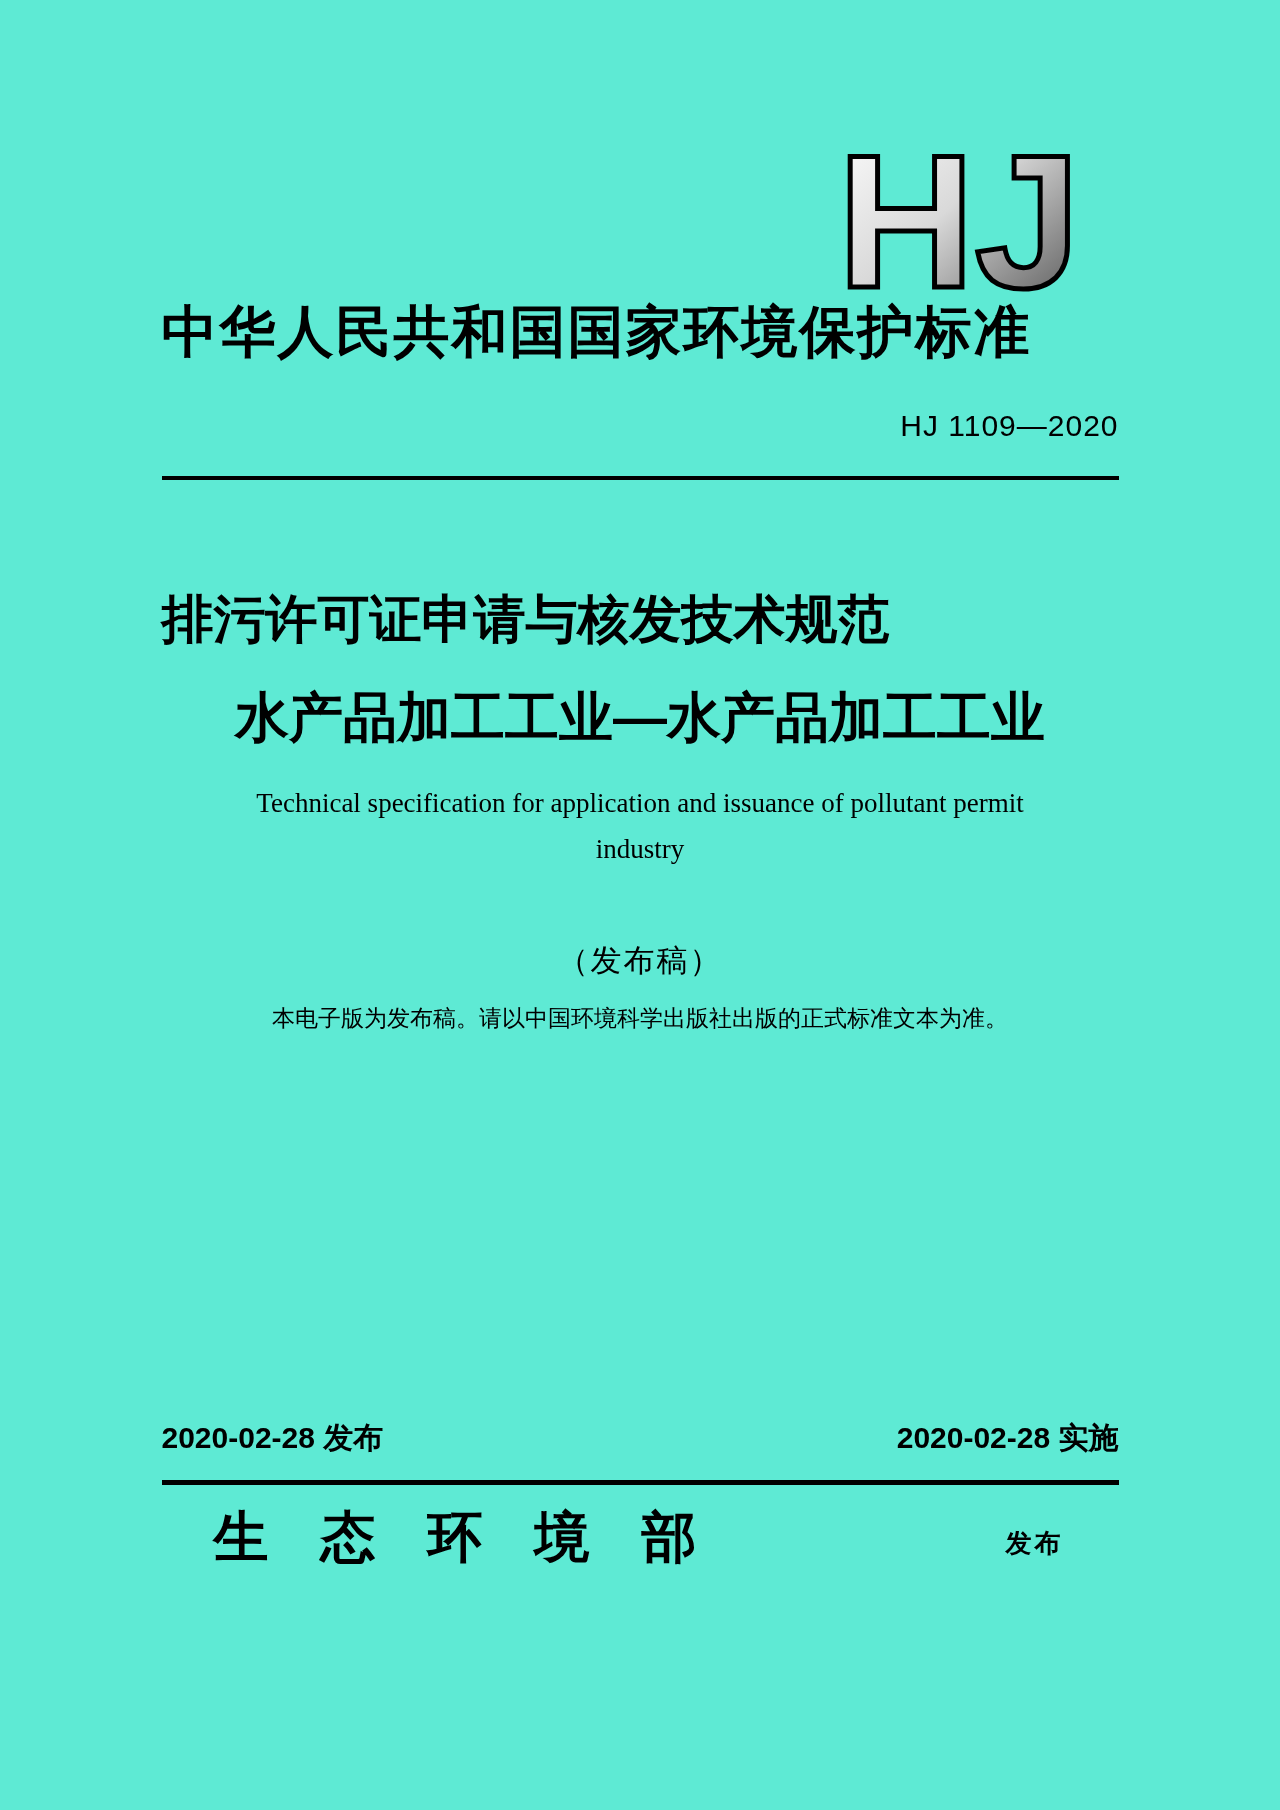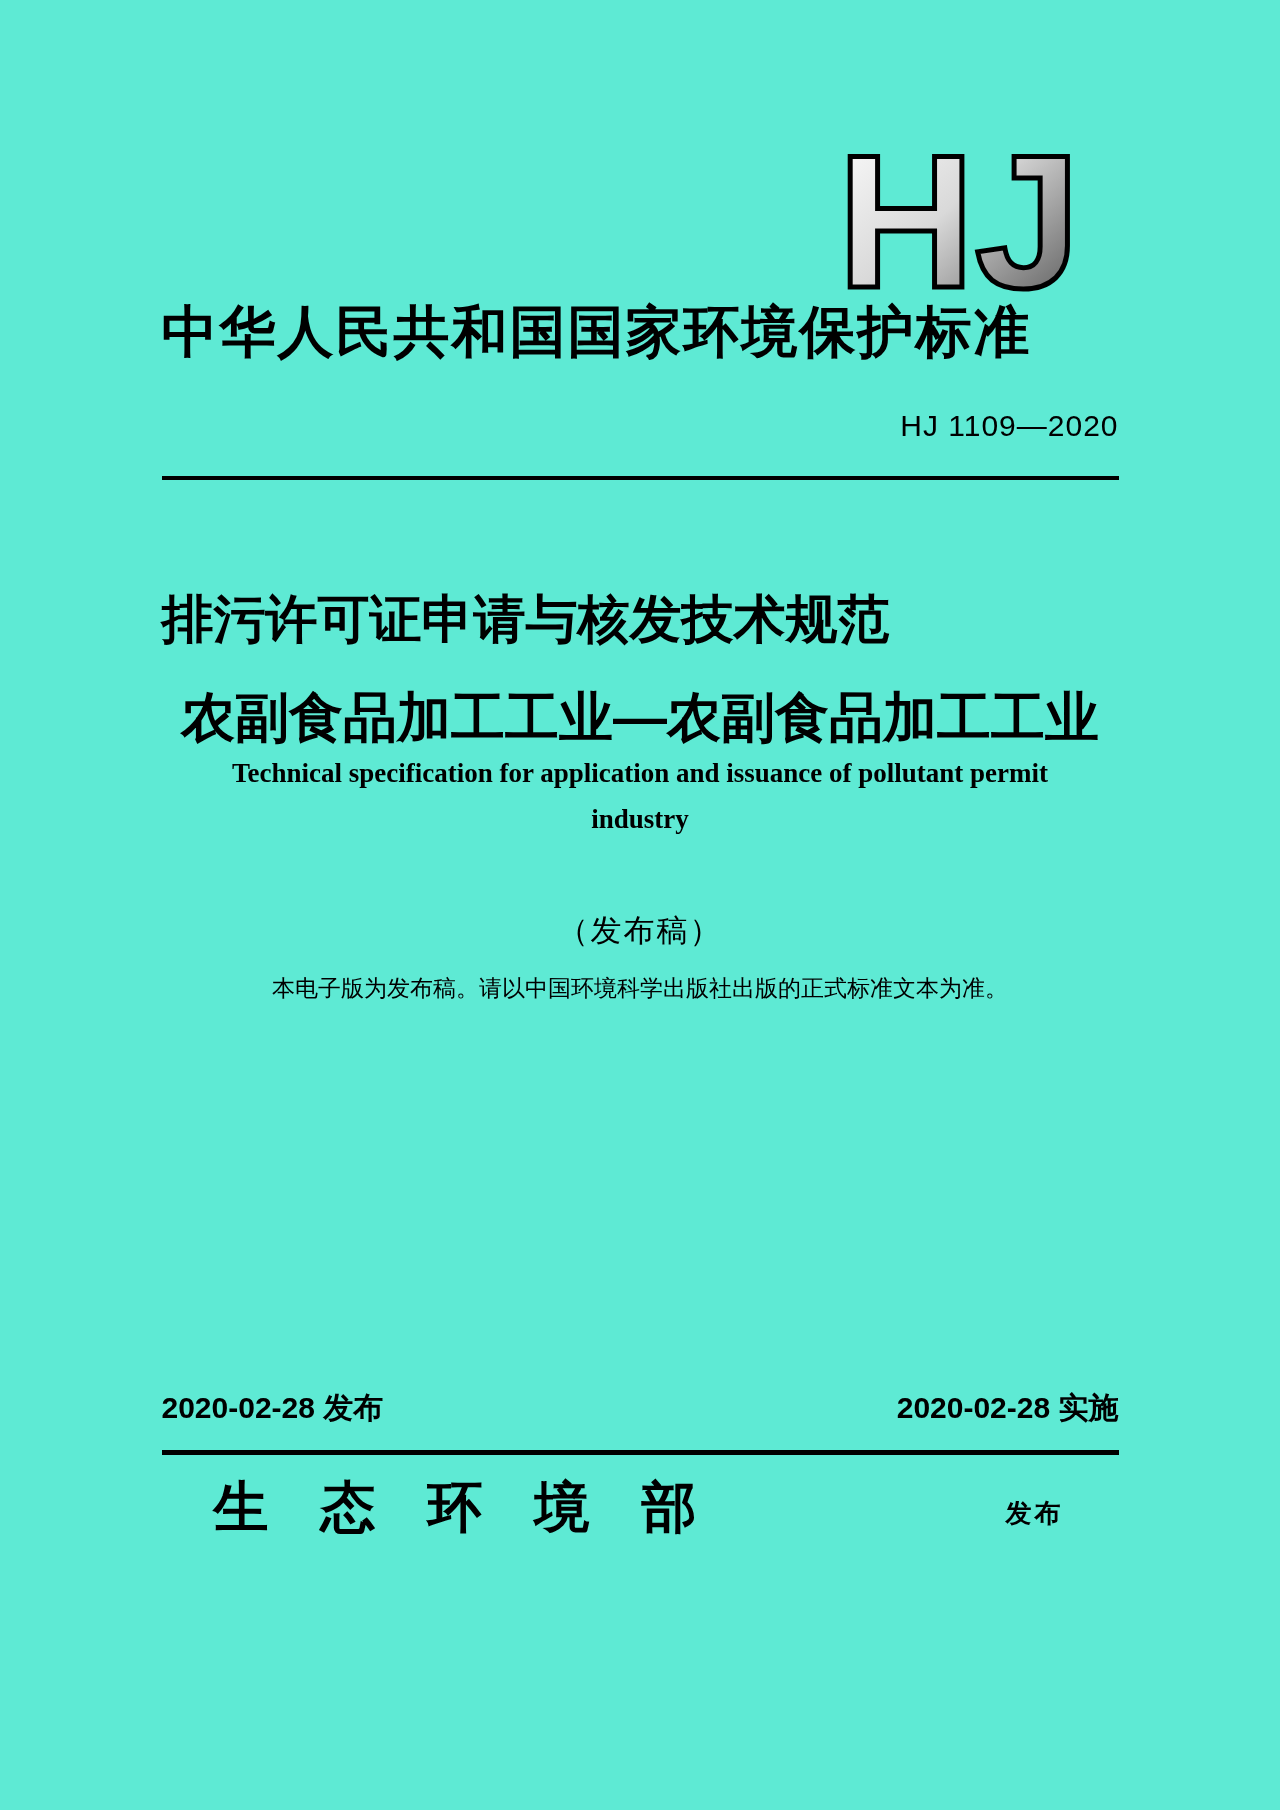--- a/index.html
+++ b/index.html
@@ -62,24 +62,25 @@
   }
   .title-cn-2 {
     margin-top: 34px;
     font-size: 54px;
     line-height: 66px;
     font-weight: 700;
     text-align: center;
     white-space: nowrap;
   }
   .title-en {
+    margin-top: 30px;
     font-family: "Liberation Serif", serif;
     font-size: 27px;
     line-height: 46px;
-    font-weight: 700;
+    font-weight: 400;
     text-align: center;
   }
   .draft-label {
     margin-top: 68px;
     font-size: 31px;
     line-height: 42px;
     font-weight: 400;
     text-align: center;
     letter-spacing: 2px;
   }
@@ -141,21 +142,21 @@
       </svg>
     </div>
 
     <div class="heading">中华人民共和国国家环境保护标准</div>
 
     <div class="std-number">HJ 1109—2020</div>
 
     <hr class="rule top">
 
     <div class="title-cn-1">排污许可证申请与核发技术规范</div>
-    <div class="title-cn-2">农副食品加工工业—农副食品加工工业</div>
+    <div class="title-cn-2">水产品加工工业—水产品加工工业</div>
 
     <div class="title-en">
       <div>Technical specification for application and issuance of pollutant permit</div>
       <div>industry</div>
     </div>
 
     <div class="draft-label">（发布稿）</div>
 
     <div class="notice">本电子版为发布稿。请以中国环境科学出版社出版的正式标准文本为准。</div>
 

